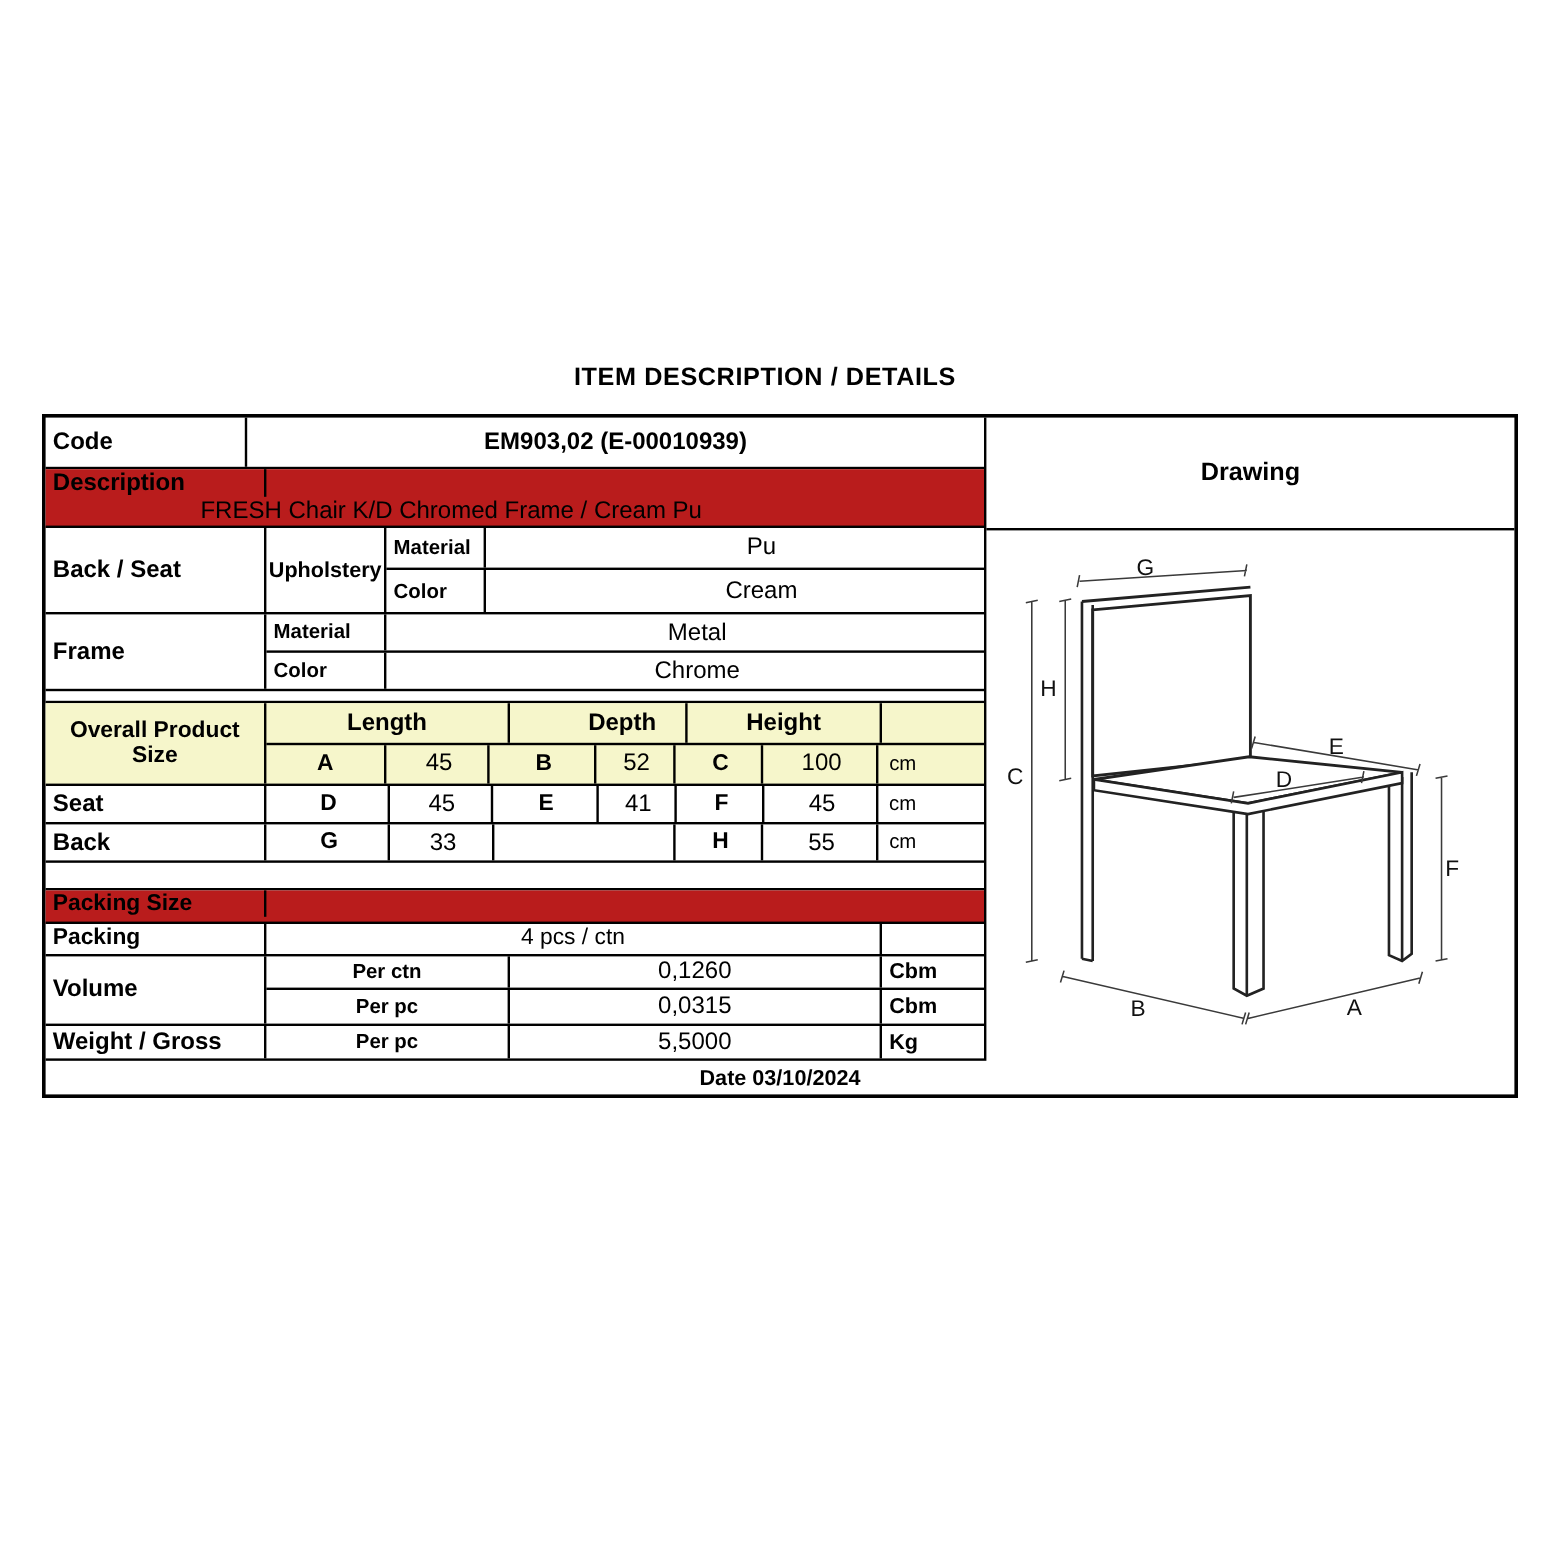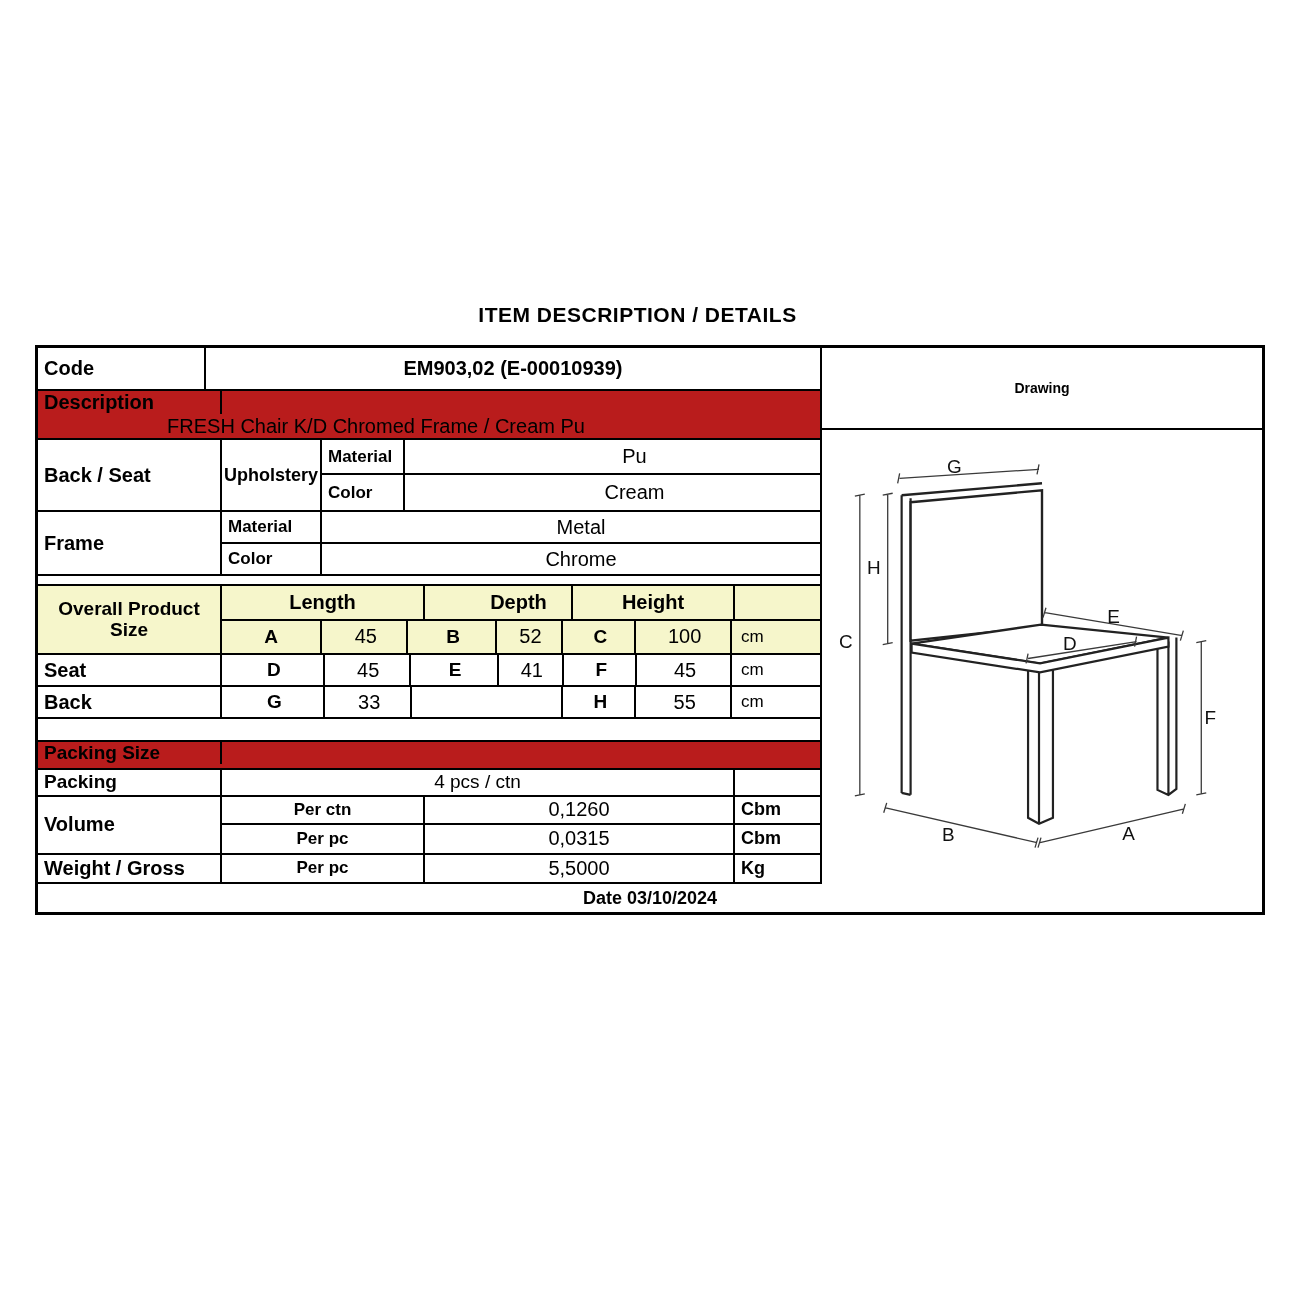--- a/index.html
+++ b/index.html
@@ -28,22 +28,22 @@
   .c4{width:63px;}.c5{width:70px;}.c6{width:92px;}.c7{width:85px;}
   .w-len{width:203px;}.w-dep{width:148px;padding-left:41px;}.w-hei{width:162px;}
   .w-bsval{width:395px;padding-left:24px;}.w-frval{width:478px;}
   .w-per{width:203px;}.w-vval{width:310px;}
   .w-pkval{width:513px;}.w-full{width:676px;}
   .gray{background:#b91c1c;flex-direction:column;}
   .yellow{background:#f6f6cb;}
   .h44{height:44px;}.h51{height:51px;}.h35{height:35px;}.h32{height:32px;}
   .h30{height:30px;}.h33{height:33px;}.h28{height:28px;}.h24{height:24px;}.h10{height:10px;}
   .twoLine{flex-direction:column;justify-content:center;line-height:1.15;}
-  .drawHead{height:82px;border-bottom:2px solid #000;box-sizing:border-box;
-            display:flex;align-items:center;justify-content:center;font-weight:bold;font-size:14px;}
+  .drawHead{height:95px;border-bottom:2px solid #000;box-sizing:border-box;
+            display:flex;align-items:center;justify-content:center;font-weight:bold;font-size:21px;}
   .drawCanvas{flex:1;position:relative;}
   .dateRow{height:28px;display:flex;align-items:center;justify-content:center;
            font-weight:bold;font-size:18px;}
   .spread{position:relative;}
   .spread span{position:absolute;top:50%;transform:translate(-50%,-50%);font-size:20px;}
 </style>
 </head>
 <body>
 
 <div class="page">

